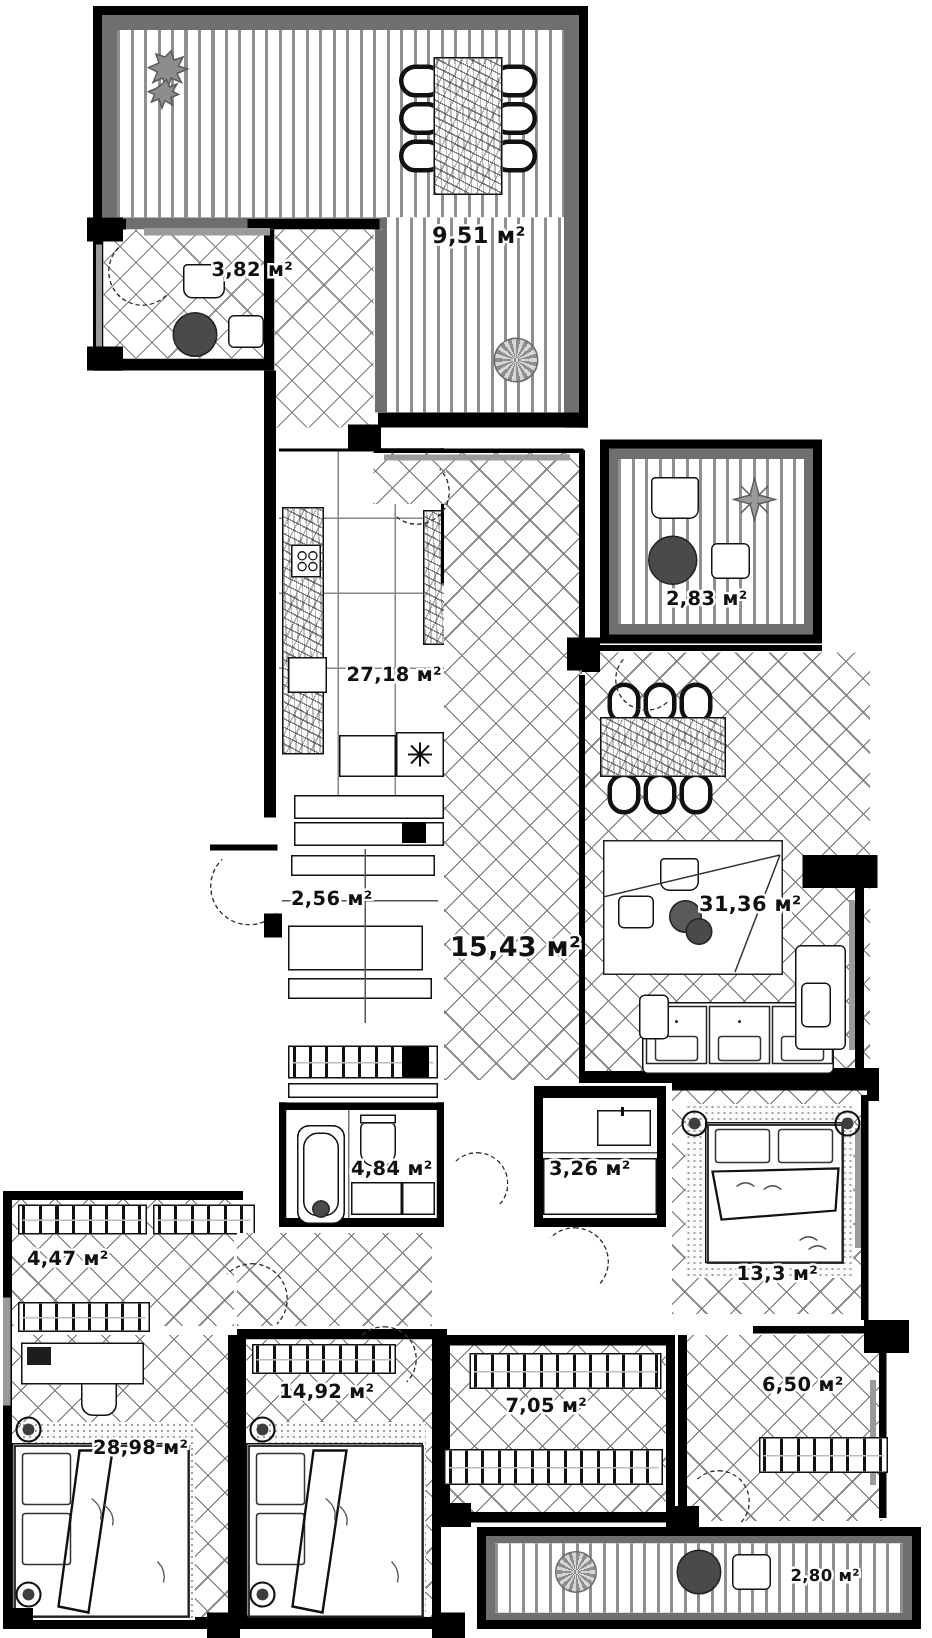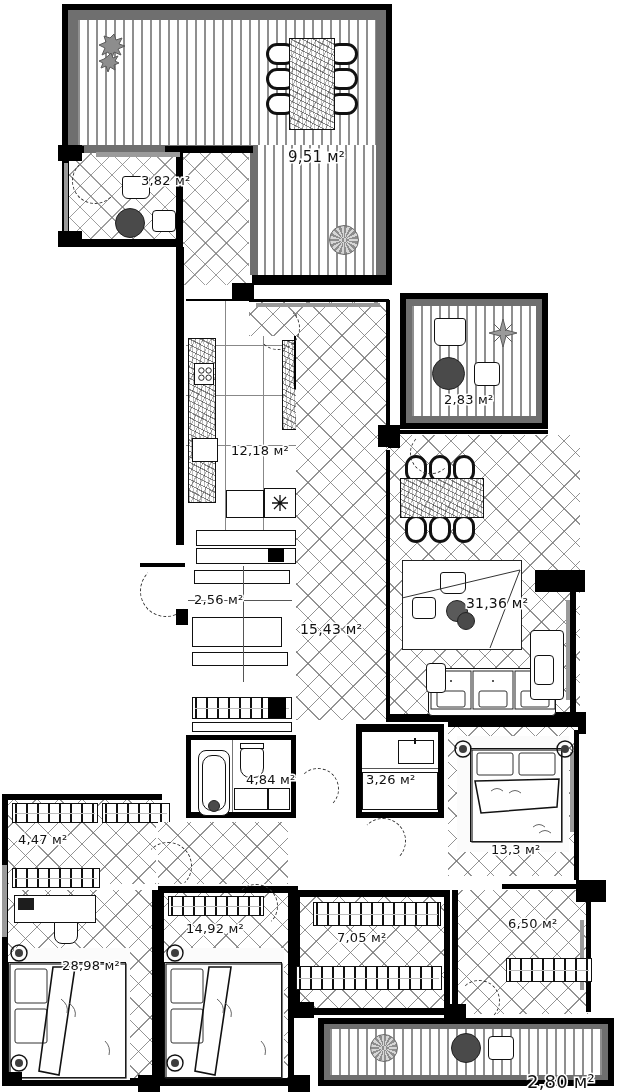--- a/index.html
+++ b/index.html
@@ -77,21 +77,21 @@
                     #8e8e8e 192deg 204deg,#d6d6d6 204deg 216deg,#8e8e8e 216deg 228deg,#d6d6d6 228deg 240deg,
                     #8e8e8e 240deg 252deg,#d6d6d6 252deg 264deg,#8e8e8e 264deg 276deg,#d6d6d6 276deg 288deg,
                     #8e8e8e 288deg 300deg,#d6d6d6 300deg 312deg,#8e8e8e 312deg 324deg,#d6d6d6 324deg 336deg,
                     #8e8e8e 336deg 348deg,#d6d6d6 348deg 360deg);
      border:1px solid #6a6a6a;}
 
   
   .lbl{
     position:absolute;
     font-family:"DejaVu Sans",sans-serif;
-    font-weight:400;
+    font-weight:700;
     color:#111111;
     white-space:nowrap;
     letter-spacing:.2px;
     -webkit-text-stroke:3.2px #ffffff;
     paint-order:stroke fill;
     z-index:60;
   }
 
   .door-arc{border:1px dashed #222;border-radius:50%;background:transparent;}
 </style>
@@ -175,21 +175,21 @@
       </svg>
   </div>
 
   <div class="abs chair-h" style="left:298px;top:332px;width:24px;height:30px;"></div>
   <div class="abs chair-h" style="left:298px;top:364px;width:24px;height:30px;"></div>
   <div class="abs chair-h" style="left:298px;top:396px;width:24px;height:30px;"></div>
   <div class="abs stone" style="left:282px;top:340px;width:34px;height:90px;border:1.3px solid #111;"></div>
 
   <div class="abs wline" style="left:186px;top:299px;width:110px;height:2px;"></div>
   <div class="abs wline" style="left:294px;top:299px;width:2px;height:90px;"></div>
-  <div class="abs lbl" style="left:231px;top:443px;font-size:13px;">12,18 м²</div>
+  <div class="abs lbl" style="left:231px;top:443px;font-size:13px;">27,18 м²</div>
 
   <div class="abs fw" style="left:196px;top:530px;width:100px;height:16px;"></div>
   <div class="abs fw" style="left:196px;top:548px;width:100px;height:16px;"></div>
 
   <div class="abs wall" style="left:400px;top:293px;width:148px;height:136px;"></div>
   <div class="abs wallgrey" style="left:406px;top:299px;width:136px;height:124px;"></div>
   <div class="abs deck" style="left:412px;top:306px;width:124px;height:110px;"></div>
   <div class="abs pouf" style="left:434px;top:318px;width:32px;height:28px;"></div>
   <div class="abs dark-circ" style="left:432px;top:357px;width:33px;height:33px;"></div>
   <div class="abs fwr" style="left:474px;top:362px;width:26px;height:24px;"></div>
@@ -245,21 +245,21 @@
   <div class="abs fwr" style="left:530px;top:630px;width:34px;height:70px;"></div>
   <div class="abs fwr" style="left:534px;top:655px;width:20px;height:30px;"></div>
   <div class="lbl" style="left:466px;top:595px;font-size:14px;">31,36 м²</div>
 
   <div class="abs herring2" style="left:296px;top:300px;width:92px;height:420px;"></div>
   <div class="abs herring2" style="left:249px;top:300px;width:48px;height:36px;"></div>
   <div class="abs wall" style="left:386px;top:300px;width:4px;height:132px;"></div>
   <div class="abs wall" style="left:386px;top:450px;width:4px;height:270px;"></div>
   <div class="abs wline" style="left:249px;top:299px;width:140px;height:3px;"></div>
   <div class="abs glassline" style="left:256px;top:303px;width:124px;height:4px;"></div>
-  <div class="lbl" style="left:300px;top:621px;font-size:14px;">15,43 м²</div>
+  <div class="lbl" style="left:300px;top:621px;font-size:18px;">15,43 м²</div>
 
   <div class="abs wall" style="left:140px;top:563px;width:45px;height:4px;"></div>
   <div class="abs door-arc" style="left:140px;top:565px;width:52px;height:52px;border-color:transparent;border-left-color:#333;border-bottom-color:#333;"></div>
   <div class="abs wall" style="left:176px;top:609px;width:14px;height:16px;"></div>
 
   <div class="abs tileplain" style="left:188px;top:566px;width:104px;height:116px;"></div>
   <div class="abs fw" style="left:194px;top:570px;width:96px;height:14px;"></div>
   <div class="abs fw" style="left:192px;top:617px;width:90px;height:30px;"></div>
   <div class="abs fw" style="left:192px;top:652px;width:96px;height:14px;"></div>
   <div class="abs wline" style="left:188px;top:600px;width:104px;height:1px;background:#555;"></div>
@@ -277,21 +277,21 @@
   <div class="abs wall" style="left:291px;top:735px;width:5px;height:82px;"></div>
   <div class="abs tileplain" style="left:191px;top:740px;width:100px;height:72px;"></div>
   <div class="abs fwr" style="left:198px;top:750px;width:32px;height:66px;border-radius:8px;"></div>
   <div class="abs fwr" style="left:202px;top:755px;width:24px;height:56px;border-radius:10px;"></div>
   <div class="abs dark-circ" style="left:208px;top:800px;width:12px;height:12px;"></div>
   <div class="abs fw" style="left:240px;top:748px;width:24px;height:30px;border-radius:4px 4px 10px 10px;"></div>
   <div class="abs fw" style="left:240px;top:743px;width:24px;height:6px;"></div>
   <div class="abs fw" style="left:234px;top:788px;width:34px;height:22px;"></div>
   <div class="abs fw" style="left:268px;top:788px;width:22px;height:22px;"></div>
   <div class="abs wline" style="left:232px;top:740px;width:1px;height:72px;background:#777;"></div>
-  <div class="lbl" style="left:234px;top:772px;font-size:13px;margin-left:12px;">4,84 м²</div>
+  <div class="lbl" style="left:234px;top:772px;font-size:13px;">4,84 м²</div>
 
   <div class="abs wall" style="left:356px;top:730px;width:6px;height:88px;"></div>
   <div class="abs wall" style="left:356px;top:724px;width:88px;height:8px;"></div>
   <div class="abs wall" style="left:438px;top:730px;width:6px;height:88px;"></div>
   <div class="abs wall" style="left:356px;top:812px;width:88px;height:6px;"></div>
   <div class="abs tileplain" style="left:362px;top:732px;width:76px;height:80px;"></div>
   <div class="abs fw" style="left:398px;top:740px;width:36px;height:24px;"></div>
   <div class="abs wline" style="left:414px;top:738px;width:2px;height:6px;background:#111;"></div>
   <div class="abs fw" style="left:362px;top:772px;width:76px;height:38px;"></div>
   <div class="abs wline" style="left:362px;top:768px;width:76px;height:1px;background:#555;"></div>
@@ -417,21 +417,21 @@
   <div class="abs glassline" style="left:580px;top:920px;width:4px;height:70px;"></div>
   <div class="abs hang" style="left:506px;top:958px;width:86px;height:24px;"></div>
   <div class="lbl" style="left:508px;top:916px;font-size:13px;">6,50 м²</div>
 
   <div class="abs wall" style="left:318px;top:1018px;width:296px;height:68px;"></div>
   <div class="abs wallgrey" style="left:324px;top:1024px;width:284px;height:56px;"></div>
   <div class="abs deck" style="left:330px;top:1029px;width:272px;height:46px;"></div>
   <div class="abs rosette" style="left:370px;top:1034px;width:28px;height:28px;"></div>
   <div class="abs dark-circ" style="left:451px;top:1033px;width:30px;height:30px;"></div>
   <div class="abs fwr" style="left:488px;top:1036px;width:26px;height:24px;"></div>
-  <div class="lbl" style="left:527px;top:1071px;font-size:18px;">2,80 м²</div>
+  <div class="lbl" style="left:527px;top:1044px;font-size:11px;">2,80 м²</div>
 
   <div class="abs wall" style="left:378px;top:425px;width:22px;height:22px;"></div>
   <div class="abs wall" style="left:288px;top:1075px;width:22px;height:17px;"></div>
   <div class="abs wall" style="left:138px;top:1075px;width:22px;height:17px;"></div>
   <div class="abs wall" style="left:444px;top:1004px;width:22px;height:18px;"></div>
   <div class="abs wall" style="left:294px;top:1002px;width:20px;height:16px;"></div>
   <div class="abs wall" style="left:2px;top:1072px;width:20px;height:14px;"></div>
   <div class="abs wall" style="left:58px;top:145px;width:24px;height:16px;"></div>
   <div class="abs wall" style="left:58px;top:231px;width:24px;height:16px;"></div>
 

